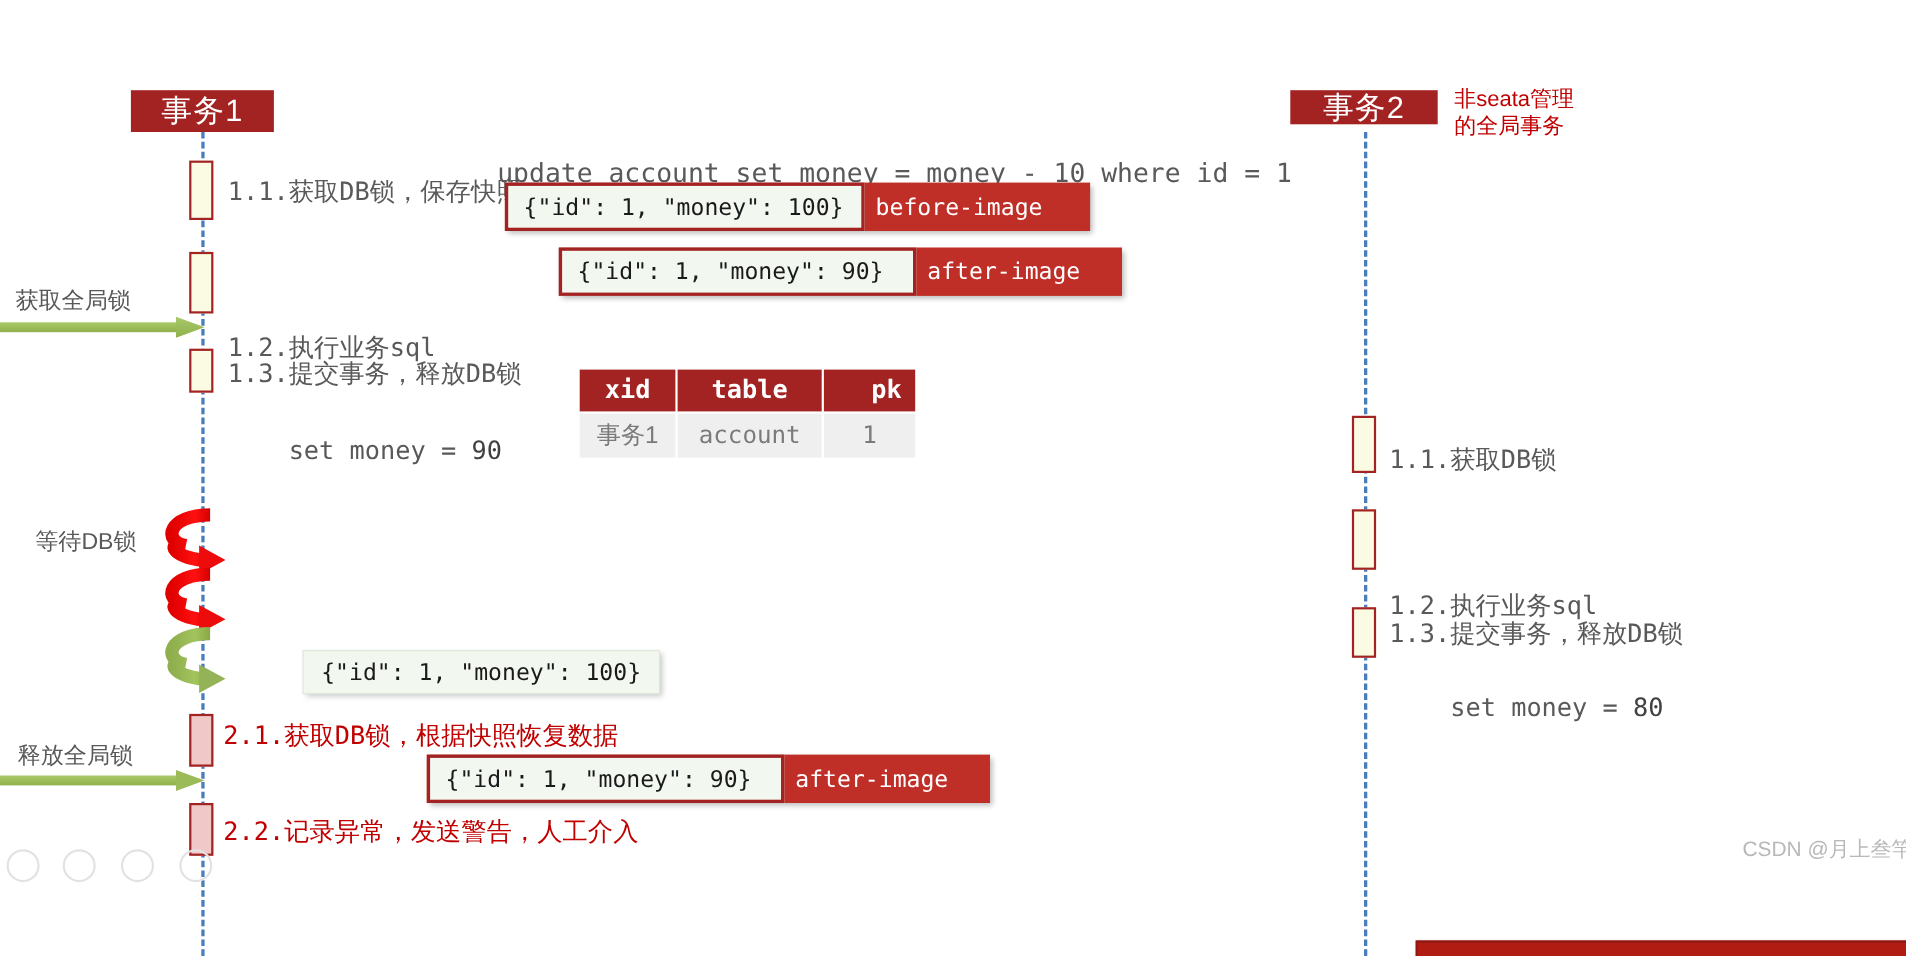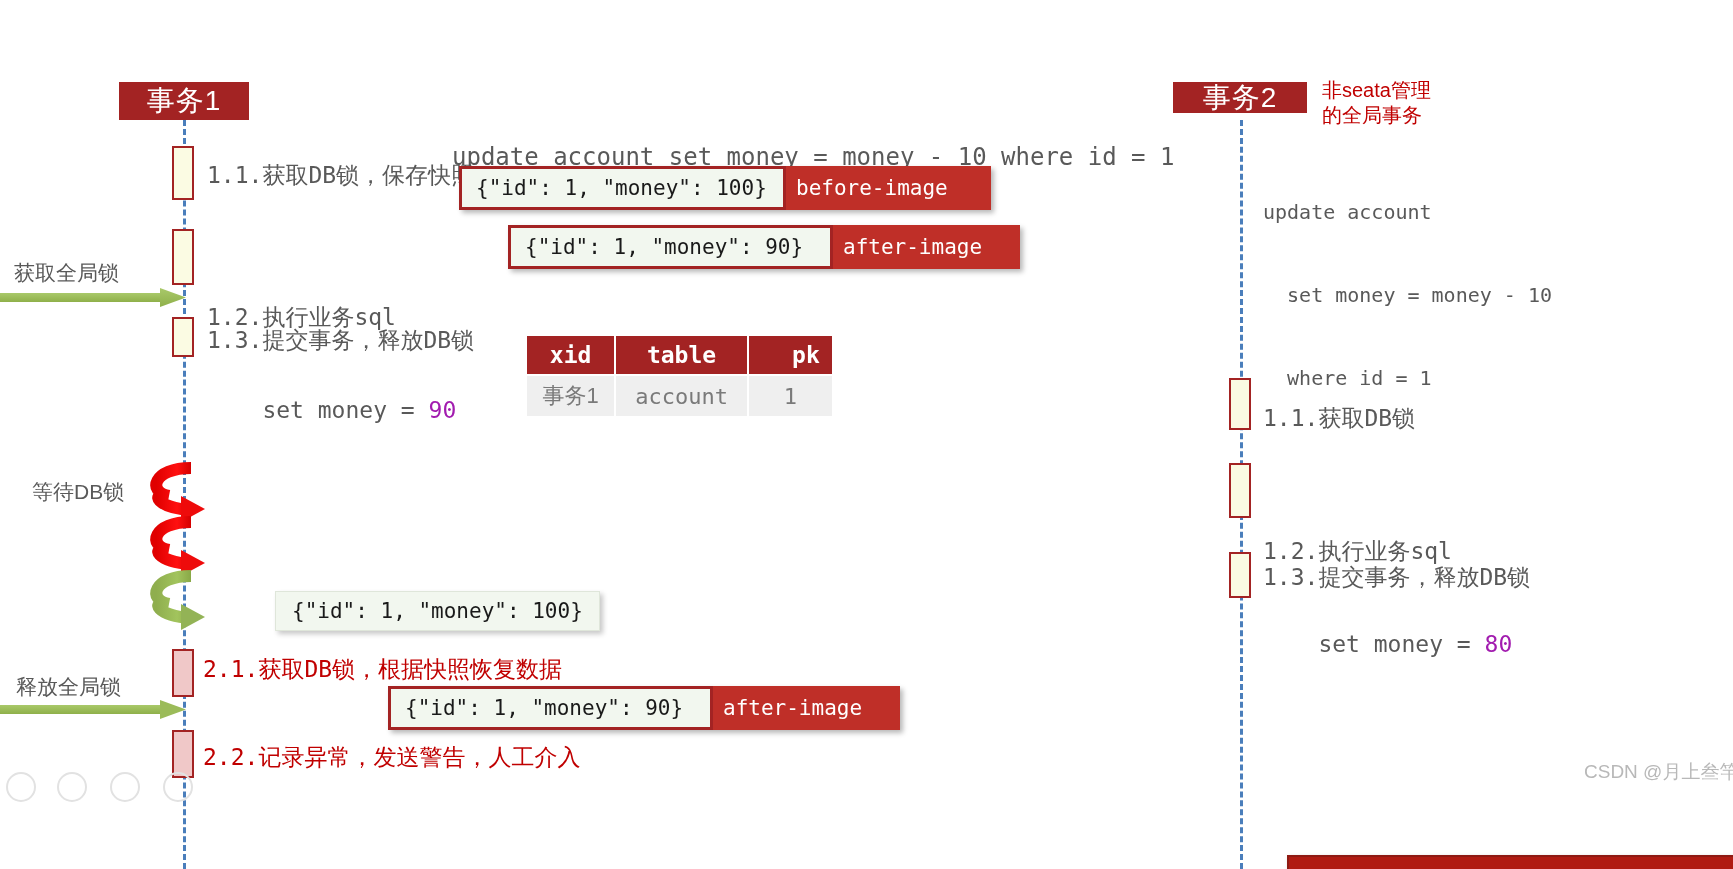--- a/index.html
+++ b/index.html
@@ -54,21 +54,21 @@
     line-height: 1.35;
   }
   .step.red { color: #c00000; }
   .sql {
     font-family: "DejaVu Sans Mono", monospace;
     font-size: 20px;
     color: #595959;
     white-space: pre;
     line-height: 1.38;
   }
-  .num-red { color: #a21caf; }
+  .num-red { color: #404040; }
 
   
   .caption {
     font-family: "Liberation Sans", sans-serif;
     font-size: 21px;
     color: #595959;
     white-space: nowrap;
   }
   .note-red {
     font-family: "Liberation Sans", sans-serif;
@@ -287,25 +287,20 @@
   <div class="abs circle-icon" style="left:163px; top:772px; width:30px; height:30px;"></div>
 
   <div class="abs actor-box" style="left:1173px; top:82px; width:134px; height:31px;">
     <span>事务2</span>
   </div>
   <div class="abs lifeline" style="left:1240px; top:120px; height:749px;"></div>
 
   <div class="abs note-red" style="left:1322px; top:78px; width:190px;">非seata管理
 的全局事务</div>
 
-  <div class="abs sql" style="left:1263px; top:144px;">
-    <div>update account</div>
-    <div>  set money = money - 10</div>
-    <div>  where id = 1</div>
-  </div>
 
   <div class="abs activation" style="left:1229px; top:378px; width:22px; height:52px;"></div>
   <div class="abs activation" style="left:1229px; top:463px; width:22px; height:55px;"></div>
   <div class="abs activation" style="left:1229px; top:552px; width:22px; height:46px;"></div>
 
   <div class="abs step" style="left:1263px; top:392px;margin-top:11px;">1.1.获取DB锁</div>
 
   <div class="abs step" style="left:1263px; top:474px;">
     <div>1.2.执行业务sql</div>
     <div><span>    set money = </span><span class="num-red">80</span></div>

